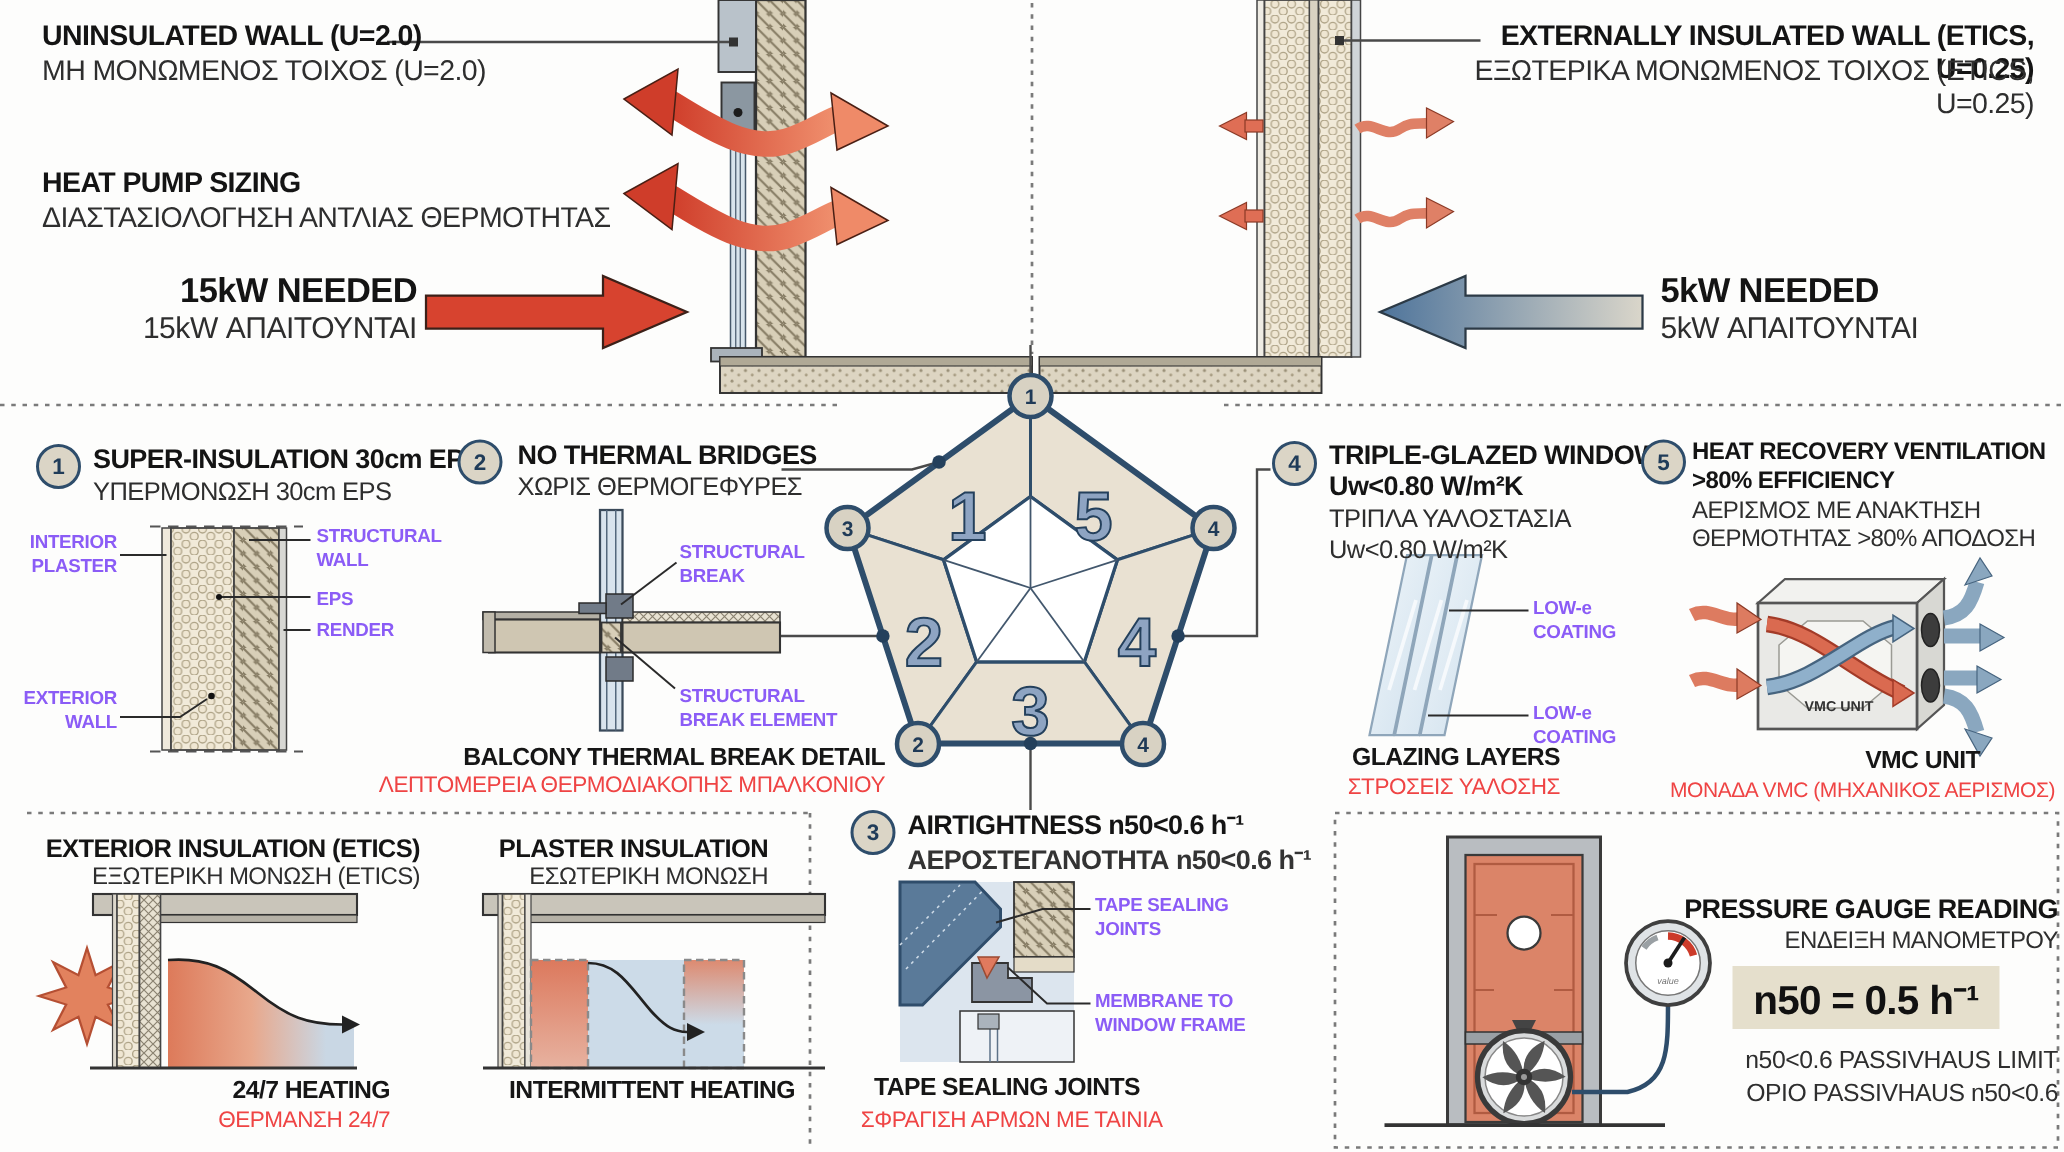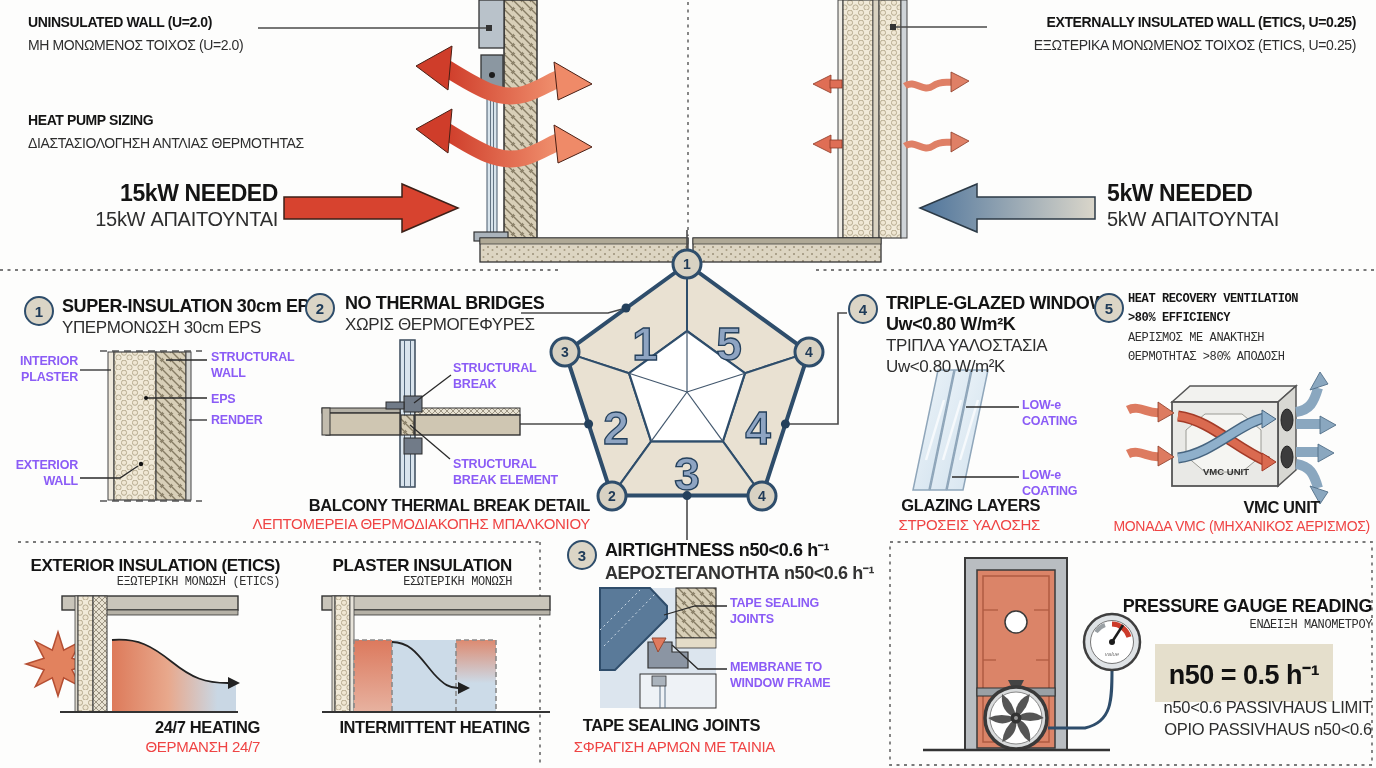--- a/index.html
+++ b/index.html
@@ -3,24 +3,24 @@
 <meta charset="utf-8">
 <style>
   html,body{margin:0;padding:0;background:#fff;}
   #stage{position:relative;width:1376px;height:768px;overflow:hidden;background:#fdfdfc;
          font-family:"Liberation Sans",sans-serif;color:#161616;}
   .abs{position:absolute;}
   .b{font-weight:700;color:#141414;}
   .g{font-weight:400;color:#2e2e2e;}
   .c{text-align:right;}
   .r{text-align:right;}
-  .h19{font-size:14px;line-height:1.16;letter-spacing:-0.4px;}
+  .h19{font-size:19px;line-height:1.16;letter-spacing:-0.4px;}
   .h18{font-size:18px;line-height:1.15;letter-spacing:-0.4px;}
   .h17{font-size:17px;line-height:1.15;letter-spacing:-0.4px;}
-  .h16{font-size:12px;line-height:1.15;letter-spacing:-0.4px;font-family:Liberation Mono, monospace;}
+  .h16{font-size:16px;line-height:1.15;letter-spacing:-0.4px;}
   .h23{font-size:23px;letter-spacing:-0.4px;}
   .h20{font-size:20px;letter-spacing:-0.3px;}
   .lbl{font-size:12.5px;font-weight:700;line-height:1.26;letter-spacing:-0.2px;color:#8b5cf6;}
   .cap{font-size:16.5px;font-weight:700;letter-spacing:-0.4px;}
   .capgr{font-size:15px;color:#ef4444;letter-spacing:-0.3px;}
   .num{width:26px;height:26px;border-radius:50%;border:2.5px solid #2e4d6b;background:#dbd5c6;
        display:flex;align-items:center;justify-content:center;font-size:15px;font-weight:700;color:#203c59;}
   .reading{background:#e5dfcc;display:flex;align-items:center;justify-content:center;
            font-size:27px;font-weight:700;letter-spacing:-0.5px;color:#111;}
   svg{display:block;}
@@ -423,17 +423,17 @@
 <div class="abs g h16 c" style="left:18px;top:576px;width:262px">ΕΞΩΤΕΡΙΚΗ ΜΟΝΩΣΗ (ETICS)</div>
 <div class="abs cap c" style="left:40px;top:718px;width:220px">24/7 HEATING</div>
 <div class="abs capgr c" style="left:40px;top:738px;width:220px">ΘΕΡΜΑΝΣΗ 24/7</div>
 
 <div class="abs b h17 c" style="left:290px;top:556px;width:222px">PLASTER INSULATION</div>
 <div class="abs g h16 c" style="left:290px;top:576px;width:222px">ΕΣΩΤΕΡΙΚΗ ΜΟΝΩΣΗ</div>
 <div class="abs cap c" style="left:270px;top:718px;width:260px">INTERMITTENT HEATING</div>
 
 <div class="abs g h16 c" style="left:1110px;top:619px;width:262px">ΕΝΔΕΙΞΗ ΜΑΝΟΜΕΤΡΟΥ</div>
 <div class="abs b h18 c" style="left:1110px;top:596px;width:262px">PRESSURE GAUGE READING</div>
-<div class="abs reading" style="left:1155px;top:644px;width:178px;height:58px">n50 = 0.5 h⁻¹</div>
+<div class="abs reading" style="left:1155px;top:644px;width:178px;height:42px">n50 = 0.5 h⁻¹</div>
 <div class="abs g c" style="left:1110px;top:698px;width:262px;font-size:16.5px;letter-spacing:-0.3px">n50&lt;0.6 PASSIVHAUS LIMIT</div>
 <div class="abs g c" style="left:1110px;top:720px;width:262px;font-size:16.5px;letter-spacing:-0.3px">ΟΡΙΟ PASSIVHAUS n50&lt;0.6</div>
 
 </div>
 
 </body></html>

